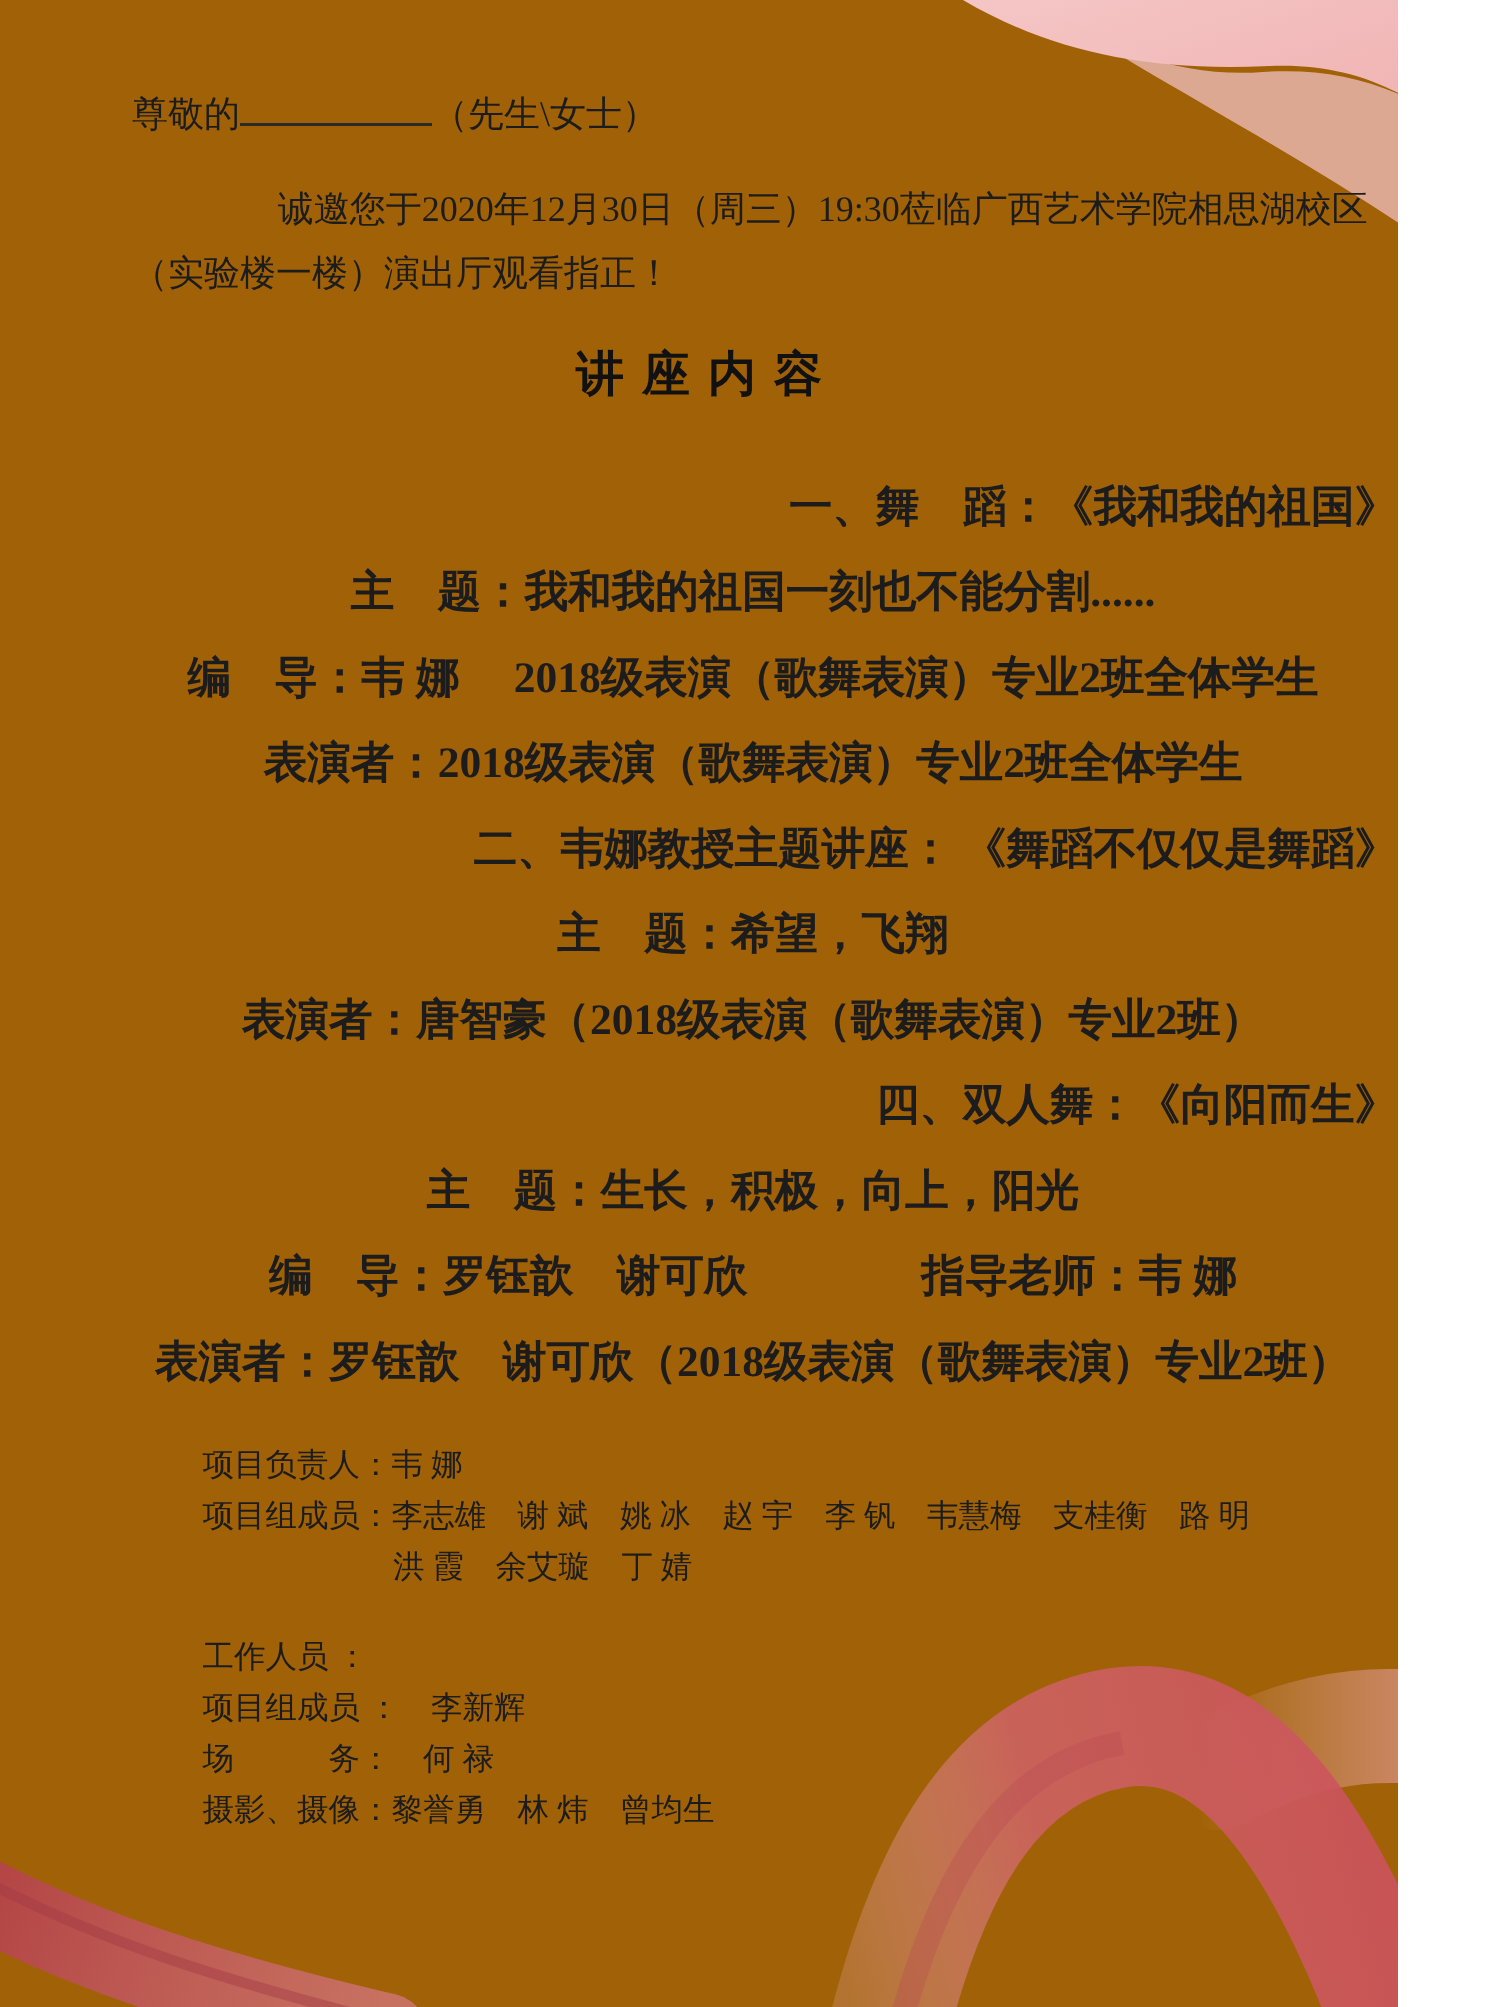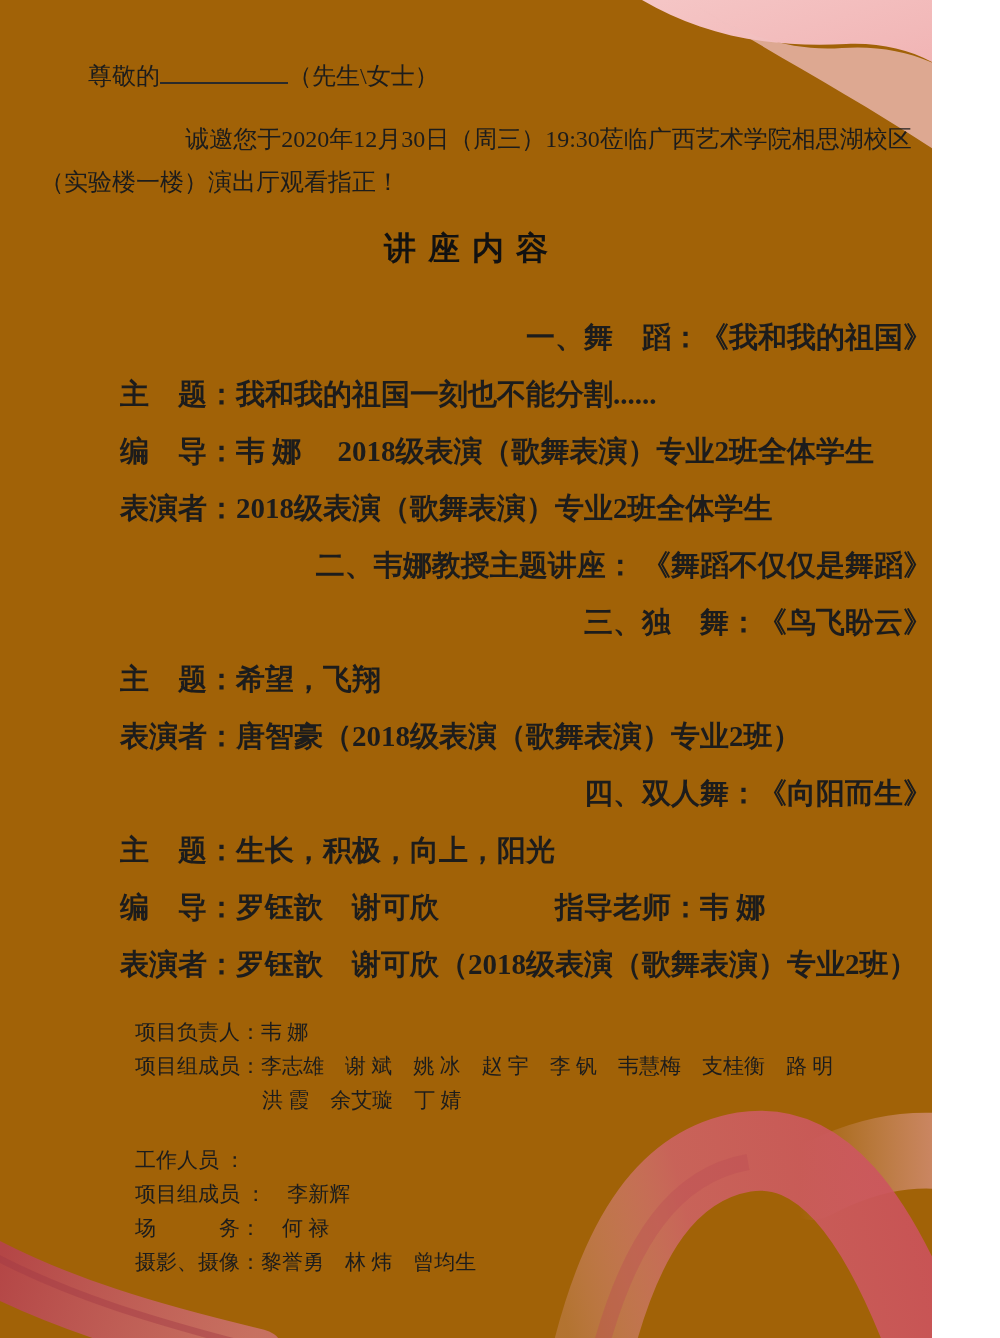--- a/index.html
+++ b/index.html
@@ -5,30 +5,30 @@
   html,body{margin:0;padding:0;background:#ffffff;}
   .page{
     position:relative;width:932px;height:1338px;background:#a16207;
     overflow:hidden;font-family:"Liberation Serif","DejaVu Serif",serif;color:#1c1c1c;
   }
   .ribbons{position:absolute;left:0;top:0;width:1000px;height:1338px;z-index:0;}
   .content{position:relative;z-index:1;padding-top:60px;}
   .salute{margin-left:88px;font-size:24px;line-height:29px;}
   .blank{display:inline-block;width:128px;height:22px;border-bottom:2px solid #2a2a2a;vertical-align:baseline;}
   .invite1{margin:34px 0 0 165px;font-size:24px;line-height:29px;text-align:center;}
-  .invite2{margin:14px 0 0 40px;font-size:24px;line-height:29px;}
+  .invite2{margin:14px 0 0 88px;font-size:24px;line-height:29px;}
   .title{
     margin:30px 0 0 0;text-align:center;font-size:32px;font-weight:bold;
     letter-spacing:12px;text-indent:12px;
     font-family:"Liberation Sans","DejaVu Sans",sans-serif;color:#111;
   }
   .program{margin-top:38px;}
   .prog-line{font-size:29px;line-height:57px;font-weight:600;white-space:pre;}
   .indent0{margin-left:75px;text-align:right;}
-  .indent1{margin-left:120px;}
+  .indent1{margin-left:72px;text-align:center;}
   .credits{margin-top:22px;}
   .cred-line{font-size:21px;line-height:34px;white-space:pre;}
   .cindent0{margin-left:135px;}
   .cindent1{margin-left:262px;}
   .cred-spacer{height:26px;}
 </style>
 </head>
 <body>
 
 <div class="page">
@@ -74,21 +74,20 @@
     <div class="invite2">（实验楼一楼）演出厅观看指正！</div>
 
     <h1 class="title">讲座内容</h1>
 
     <div class="program" id="program">
         <div class="prog-line indent0">一、舞　蹈：《我和我的祖国》</div>
         <div class="prog-line indent1">主　题：我和我的祖国一刻也不能分割......</div>
         <div class="prog-line indent1">编　导：韦 娜　 2018级表演（歌舞表演）专业2班全体学生</div>
         <div class="prog-line indent1">表演者：2018级表演（歌舞表演）专业2班全体学生</div>
         <div class="prog-line indent0">二、韦娜教授主题讲座： 《舞蹈不仅仅是舞蹈》</div>
-        <div class="prog-line indent0">三、独　舞：《鸟飞盼云》</div>
         <div class="prog-line indent1">主　题：希望，飞翔</div>
         <div class="prog-line indent1">表演者：唐智豪（2018级表演（歌舞表演）专业2班）</div>
         <div class="prog-line indent0">四、双人舞：《向阳而生》</div>
         <div class="prog-line indent1">主　题：生长，积极，向上，阳光</div>
         <div class="prog-line indent1">编　导：罗钰歆　谢可欣　　　　指导老师：韦 娜</div>
         <div class="prog-line indent1">表演者：罗钰歆　谢可欣（2018级表演（歌舞表演）专业2班）</div>
       </div>
 
     <div class="credits" id="credits">
         <div class="cred-line cindent0">项目负责人：韦 娜</div>

